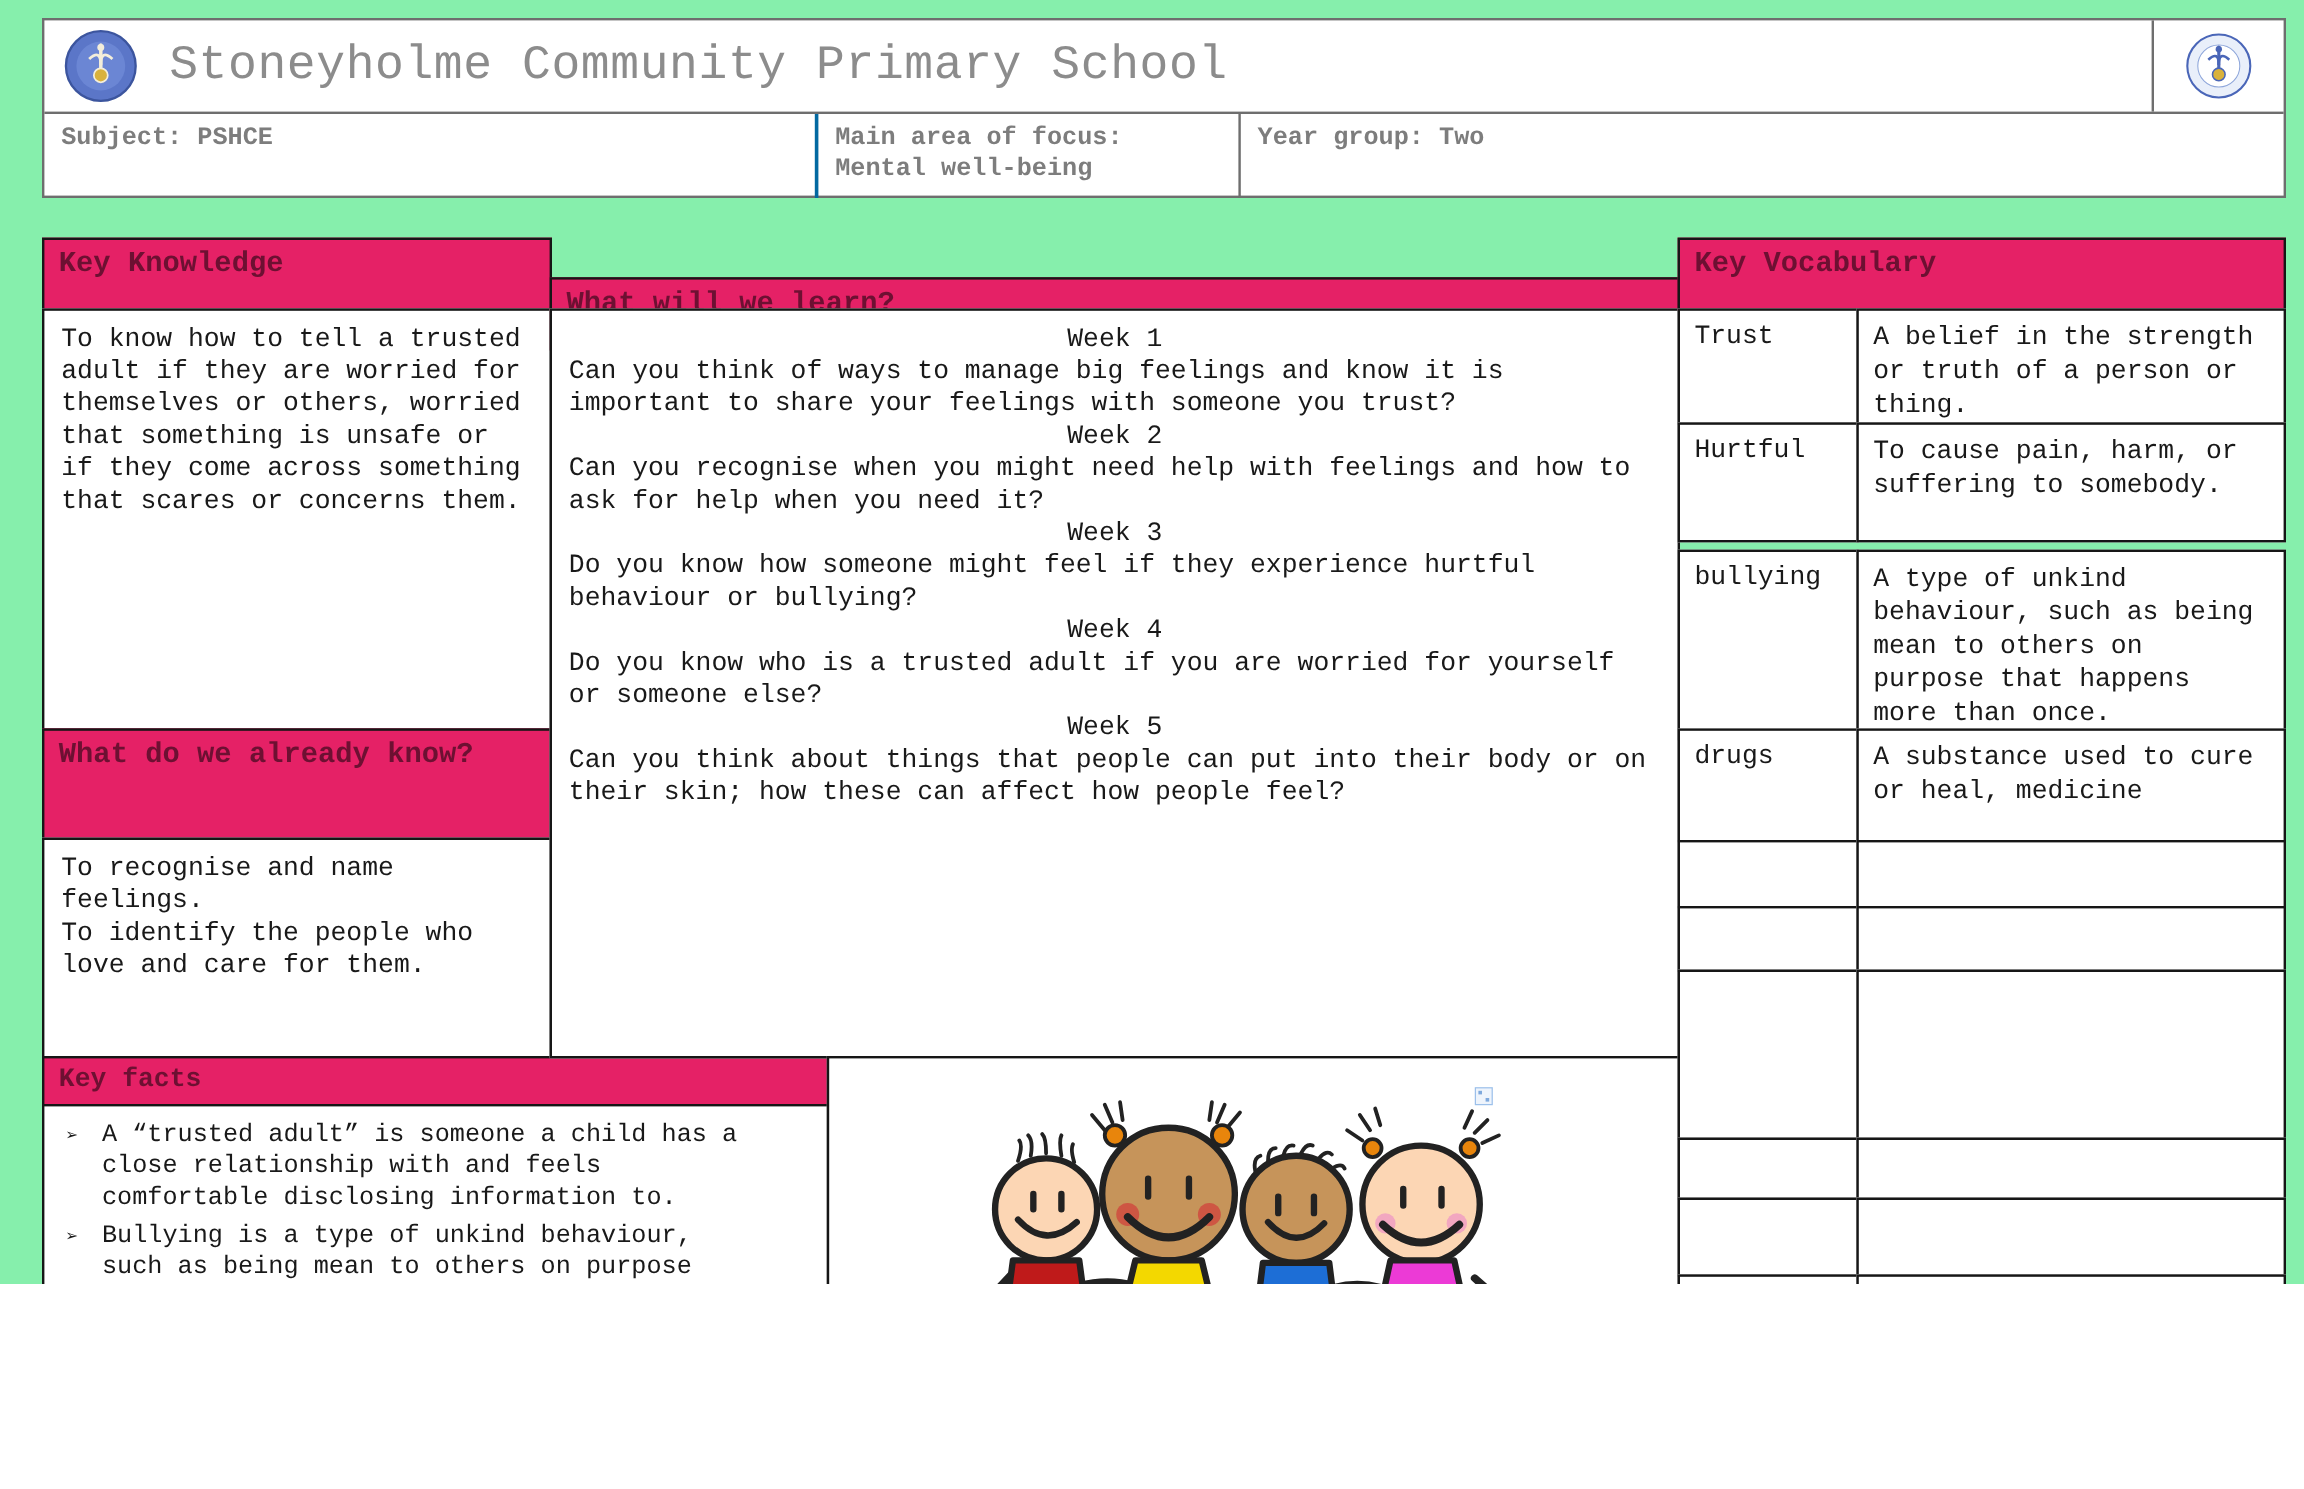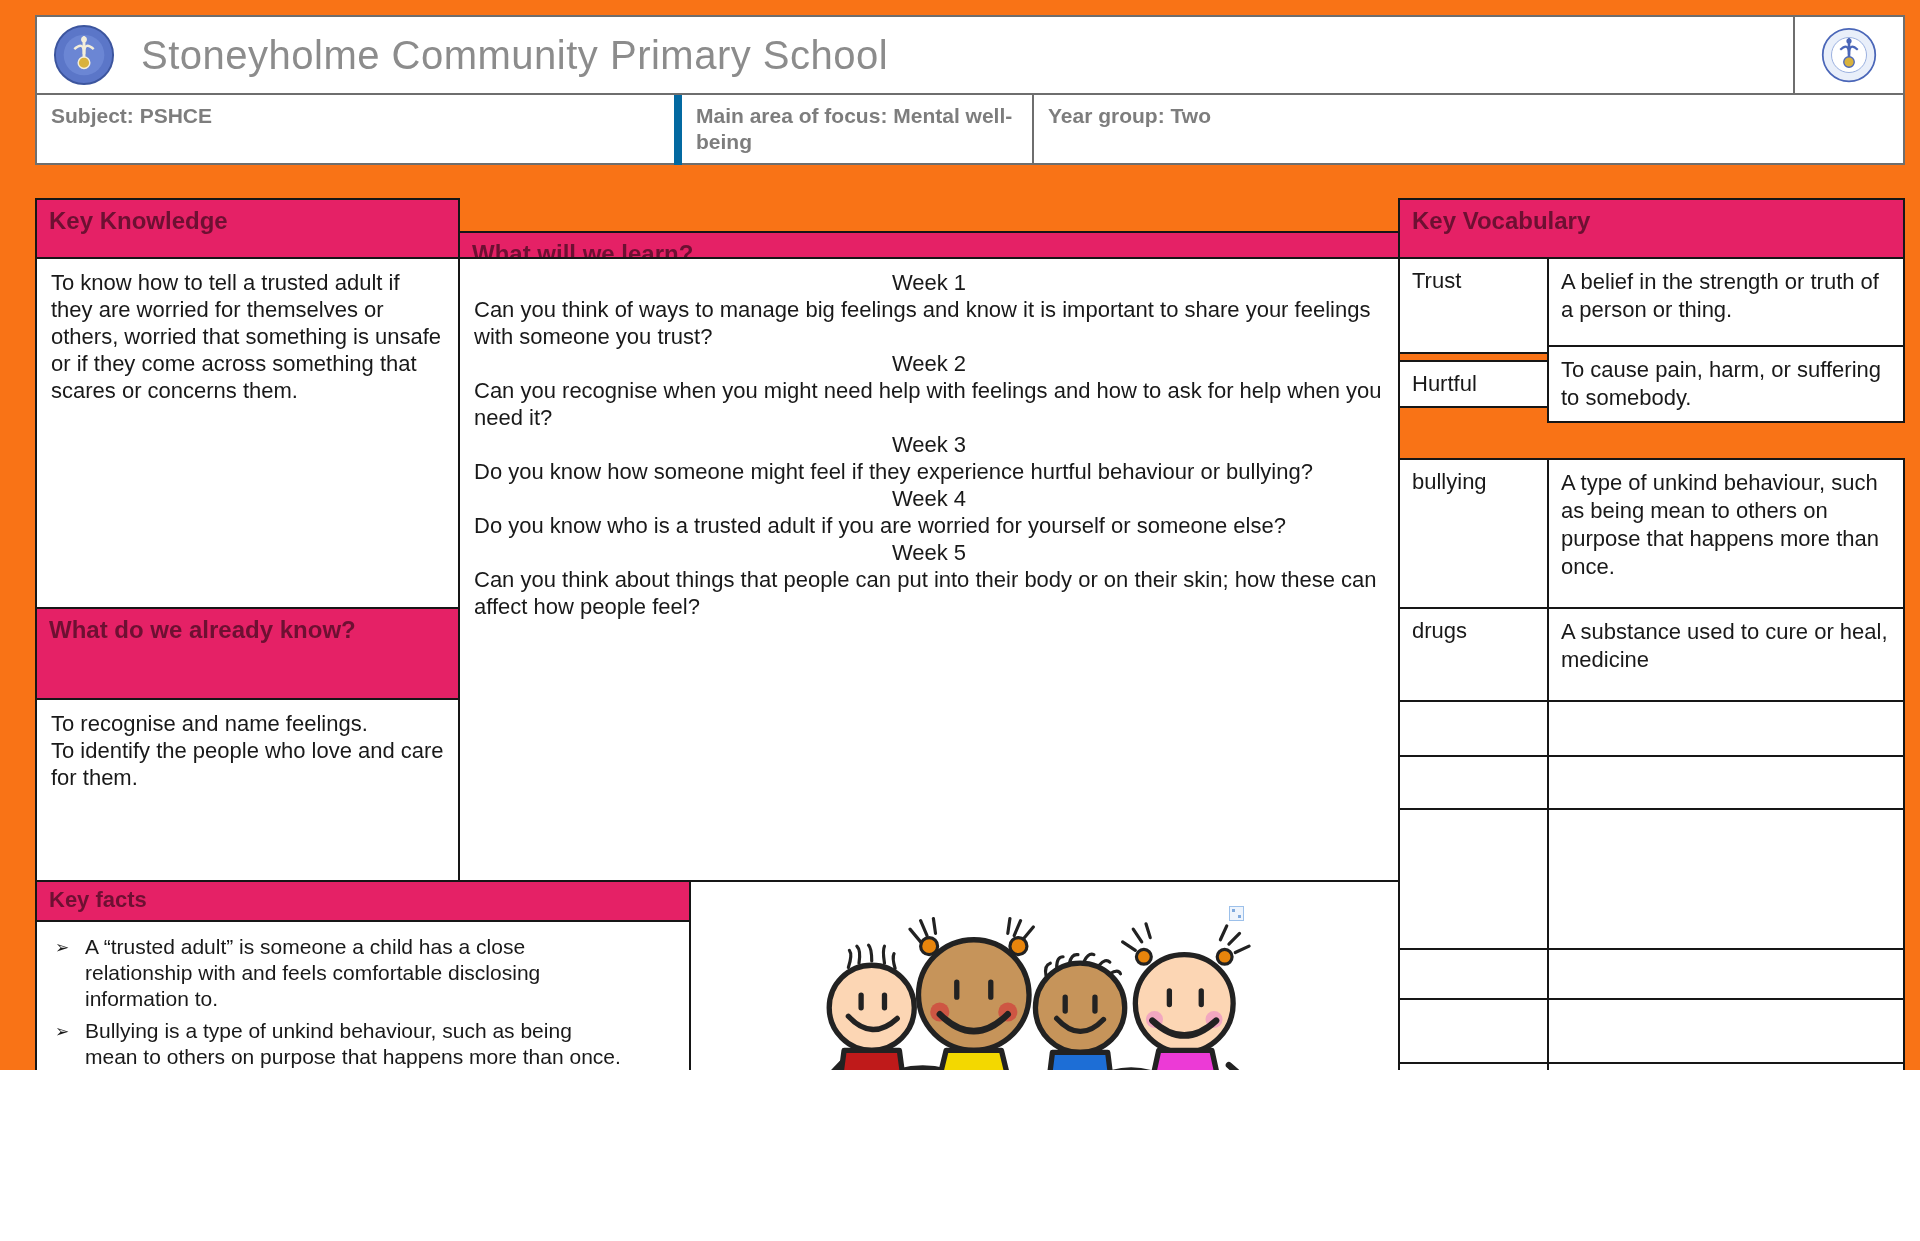--- a/index.html
+++ b/index.html
@@ -1,33 +1,33 @@
 <!DOCTYPE html>
 <html><head>
 <meta charset="utf-8">
 <style>
   html,body{margin:0;padding:0;background:#ffffff;}
-  .page{position:relative;width:1920px;height:1070px;background:#f97316;
-        font-family:Liberation Sans, sans-serif;overflow:hidden;}
+  .page{position:relative;width:1920px;height:1070px;background:#86efac;
+        font-family:Liberation Mono, monospace;overflow:hidden;}
 
   
   .header-box{position:absolute;left:35px;top:15px;width:1870px;height:150px;
               box-sizing:border-box;border:2px solid #6e6e6e;background:#fff;}
   .title-row{display:flex;align-items:center;height:78px;box-sizing:border-box;
              border-bottom:2px solid #6e6e6e;}
   .title-cell{flex:1;display:flex;align-items:center;height:100%;}
   .school-title{font-size:40px;color:#8c8c8c;margin-left:26px;letter-spacing:0.5px;}
   .logo{width:62px;height:62px;margin-left:16px;flex:0 0 auto;}
   .logo-cell{width:110px;height:100%;box-sizing:border-box;border-left:2px solid #6e6e6e;
              display:flex;align-items:center;justify-content:center;}
   .logo-cell .logo{margin-left:0;width:56px;height:56px;}
   .subject-row{display:flex;height:70px;box-sizing:border-box;}
   .subject-row .hcell{box-sizing:border-box;padding:8px 14px;font-weight:bold;
                       font-size:21px;color:#7d7d7d;line-height:26px;}
-  .hcell.subject{width:645px;border-right:8px solid #0369a1;}
+  .hcell.subject{width:645px;border-right:3px solid #0369a1;}
   .hcell.focus{width:352px;border-right:2px solid #6e6e6e;}
   .hcell.year{flex:1;border-radius:18px;}
 
   
   .table{position:absolute;left:35px;top:198px;width:1870px;height:1009px;}
   .cell{position:absolute;box-sizing:border-box;border:2px solid #161616;background:#fff;}
   .banner{background:#e52166;color:#6d1032;font-weight:bold;font-size:24px;
           padding:7px 12px;}
   .body-text{font-size:22px;line-height:27px;color:#191919;padding:10px 14px;}
 
@@ -196,21 +196,21 @@
         </svg>
       </div>
     </div>
 
     <div class="cell banner" style="left:1363px;top:0;width:507px;height:61px;">Key Vocabulary</div>
 
     <div class="vrow" style="left:1363px;top:59px;width:507px;height:97px;">
       <div class="v-term">Trust</div>
       <div class="v-def">A belief in the strength or truth of a person or thing.</div>
     </div>
-    <div class="vrow" style="left:1363px;top:136px;width:507px;height:100px;align-items:center;">
+    <div class="vrow" style="left:1363px;top:154px;width:507px;height:100px;">
       <div class="v-term">Hurtful</div>
       <div class="v-def">To cause pain, harm, or suffering to somebody.</div>
     </div>
     <div class="vrow" style="left:1363px;top:260px;width:507px;height:159px;">
       <div class="v-term">bullying</div>
       <div class="v-def">A type of unkind behaviour, such as being mean to others on purpose that happens more than once.</div>
     </div>
     <div class="vrow" style="left:1363px;top:409px;width:507px;height:95px;">
       <div class="v-term">drugs</div>
       <div class="v-def">A substance used to cure or heal, medicine</div>

